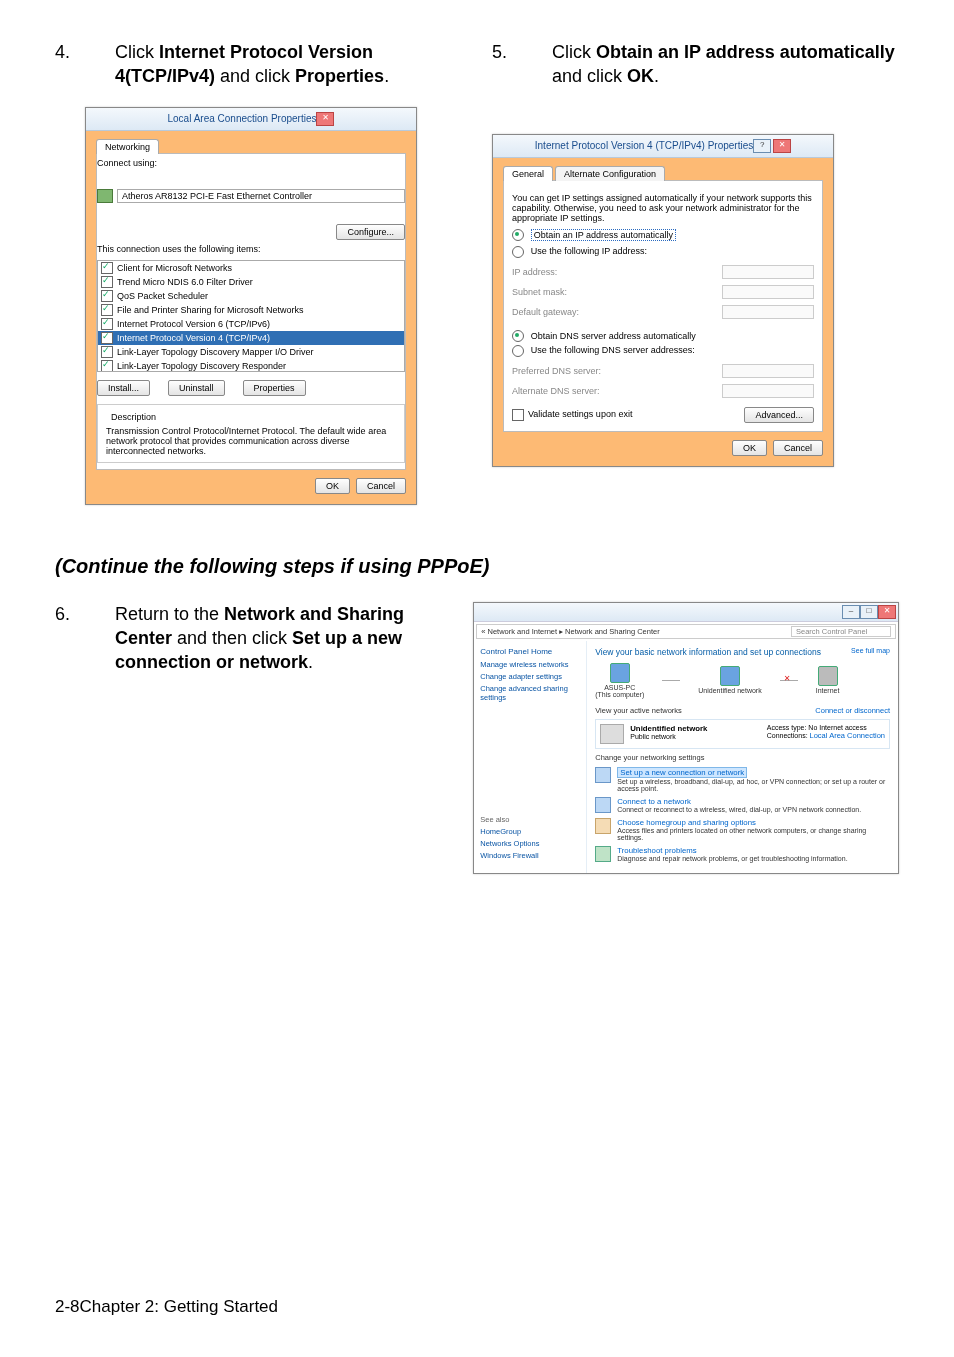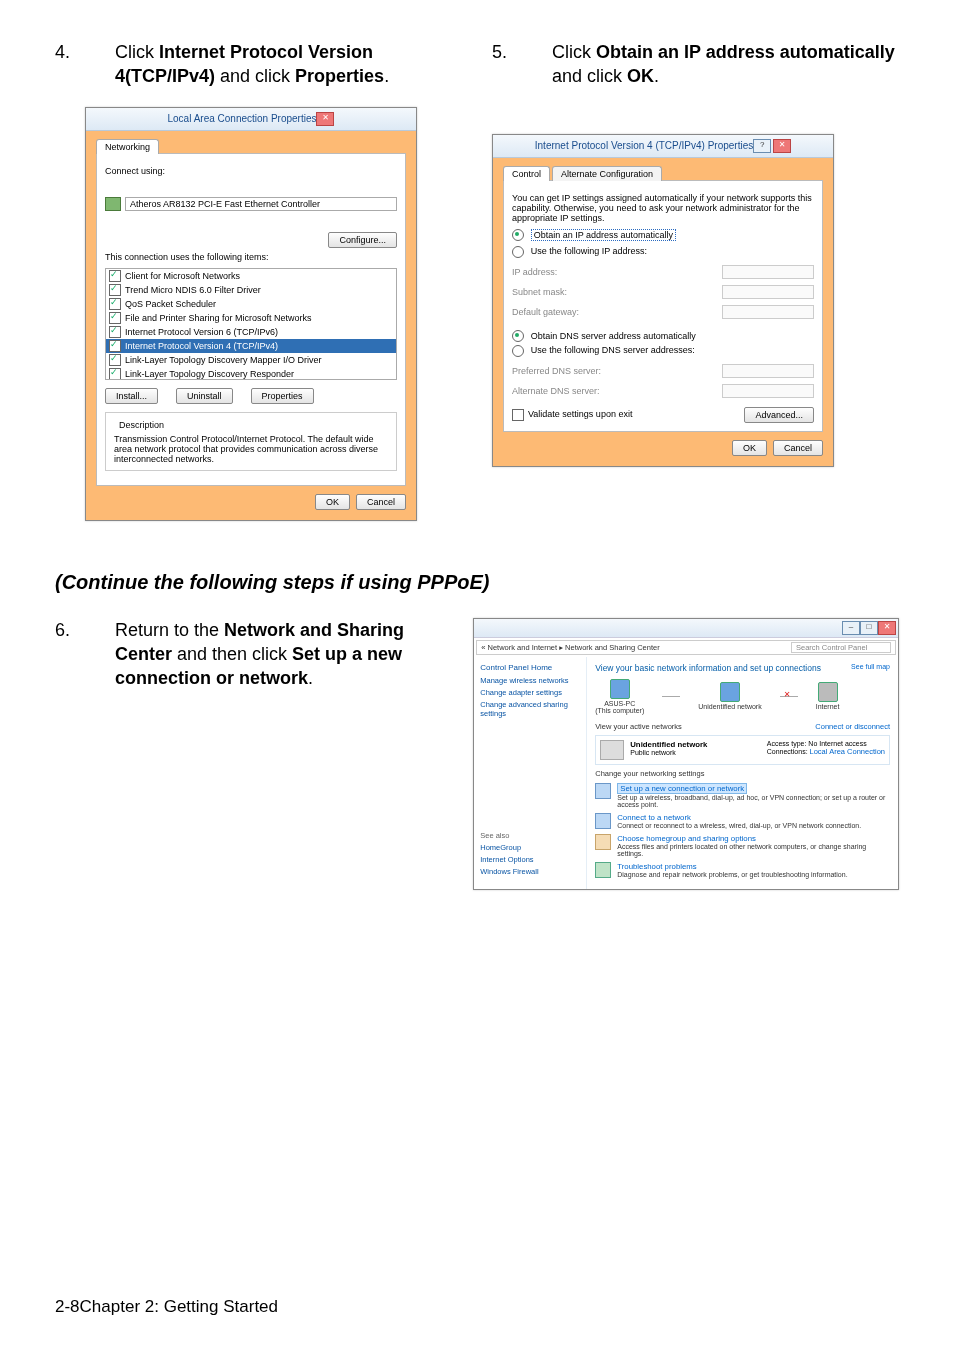--- a/index.html
+++ b/index.html
@@ -242,21 +242,21 @@
         <div class="dlg-title">
           <span>Local Area Connection Properties</span>
           <span class="dlg-close">
               <span class="win-btn red">✕</span>
             </span>
         </div>
         <div class="dlg-body">
           <div class="tabstrip">
               <span class="tab active">Networking</span>
             </div>
-          <div style="border:1px solid #bbb;padding:8px;background:#fff;">
+          <div style="border:1px solid #bbb;background:#fff;">
             <div class="inst-text">Connect using:</div>
             <div class="adapter-row">
               <span class="adapter-ico"></span>
               <span class="select-box">Atheros AR8132 PCI-E Fast Ethernet Controller</span>
             </div>
             <div class="btn-right">
                 <span class="btn">Configure...</span>
               </div>
             <div class="inst-text">This connection uses the following items:</div>
             <div class="listbox">
@@ -322,21 +322,21 @@
       <div class="dialog-shot" style="margin-left:0;width:340px;margin-top:45px;">
         <div class="dlg-title">
           <span>Internet Protocol Version 4 (TCP/IPv4) Properties</span>
           <span class="dlg-close">
             <span class="win-btn">?</span>
             <span class="win-btn red">✕</span>
           </span>
         </div>
         <div class="dlg-body">
           <div class="tabstrip">
-            <span class="tab active">Control</span>
+            <span class="tab active">General</span>
             <span class="tab">Alternate Configuration</span>
           </div>
           <div style="border:1px solid #bbb;padding:8px;background:#fff;">
             <div class="inst-text">You can get IP settings assigned automatically if your network supports this capability. Otherwise, you need to ask your network administrator for the appropriate IP settings.</div>
             <div style="margin:4px 0;">
               <span class="radio sel"></span>
               <span style="border:1px dotted #2a6ac0;padding:0 2px;font-size:9px;">Obtain an IP address automatically</span>
             </div>
             <div style="margin:2px 0 4px;">
               <span class="radio"></span>
@@ -411,21 +411,21 @@
         </div>
         <div class="cp-body">
           <div class="cp-side">
             <div class="hdr">Control Panel Home</div>
             <div class="lnk">Manage wireless networks</div>
             <div class="lnk">Change adapter settings</div>
             <div class="lnk">Change advanced sharing settings</div>
             <div class="spacer"></div>
             <div style="color:#666;font-size:7.5px;">See also</div>
             <div class="lnk">HomeGroup</div>
-            <div class="lnk">Internet Options</div>
+            <div class="lnk">Networks Options</div>
             <div class="lnk">Windows Firewall</div>
           </div>
           <div class="cp-main">
             <div class="h1">
               <span>View your basic network information and set up connections</span>
               <span class="see-full">See full map</span>
             </div>
             <div class="net-map">
               <div class="net-node">
                   <div class="ico"></div>

